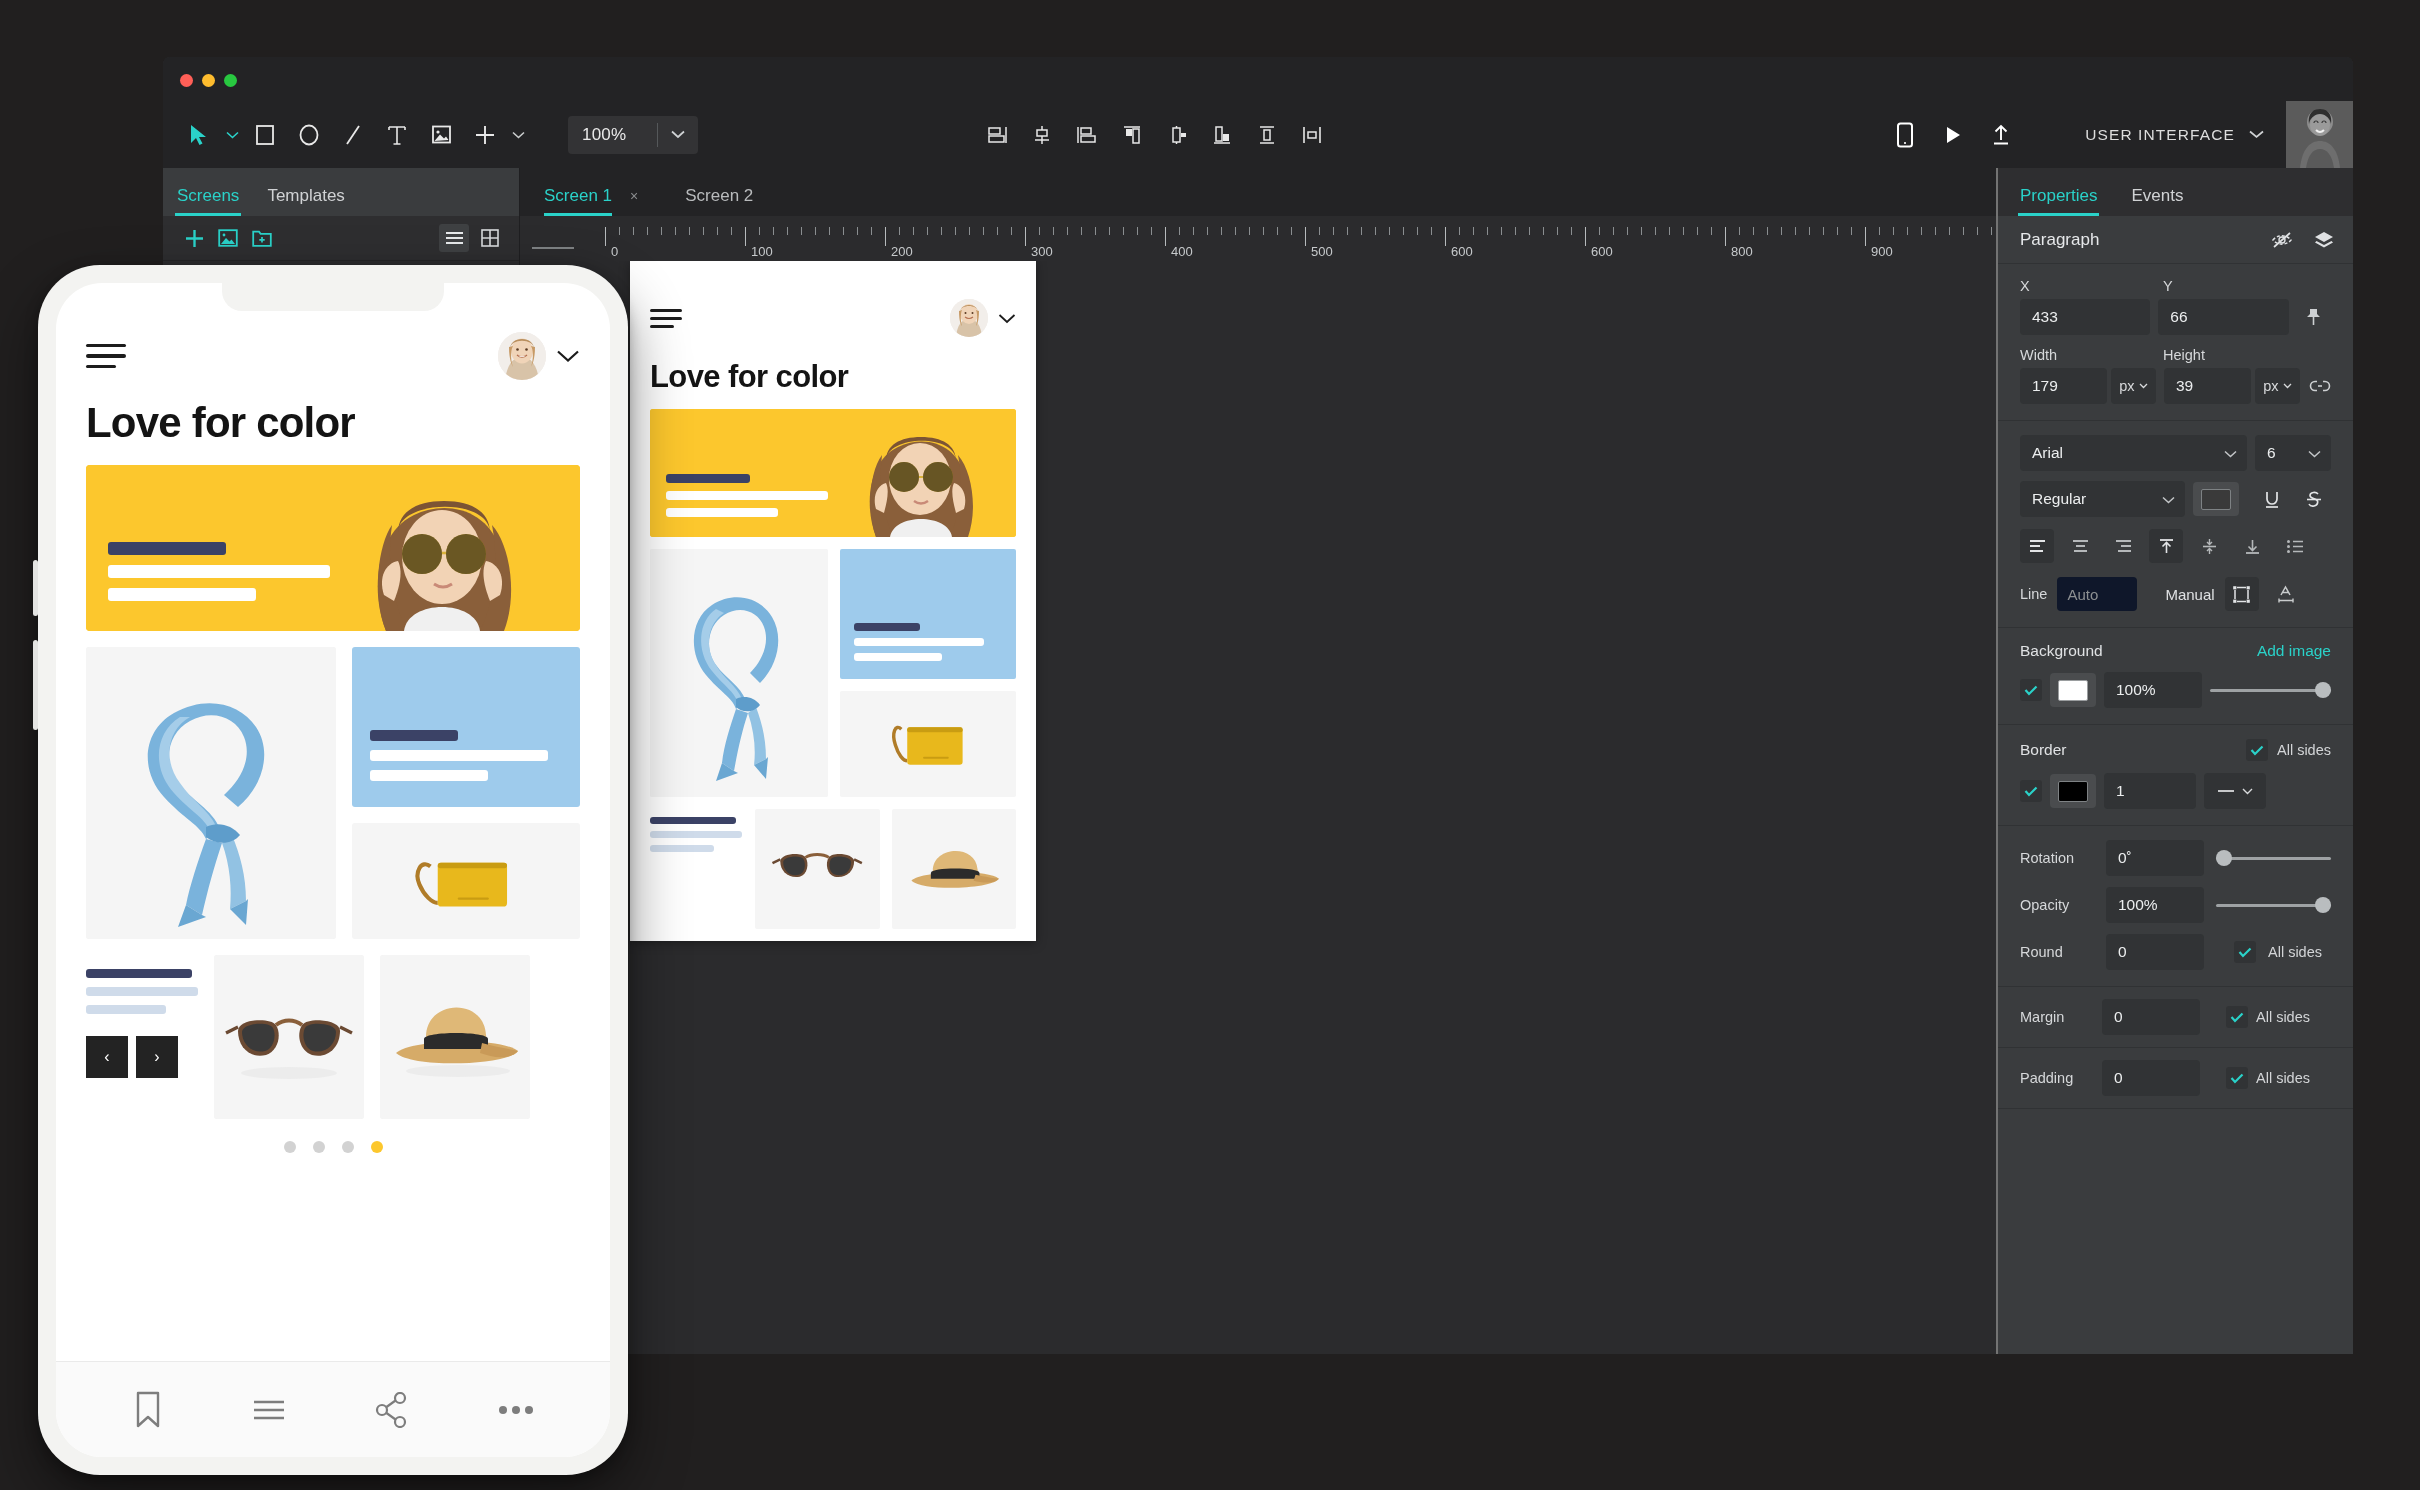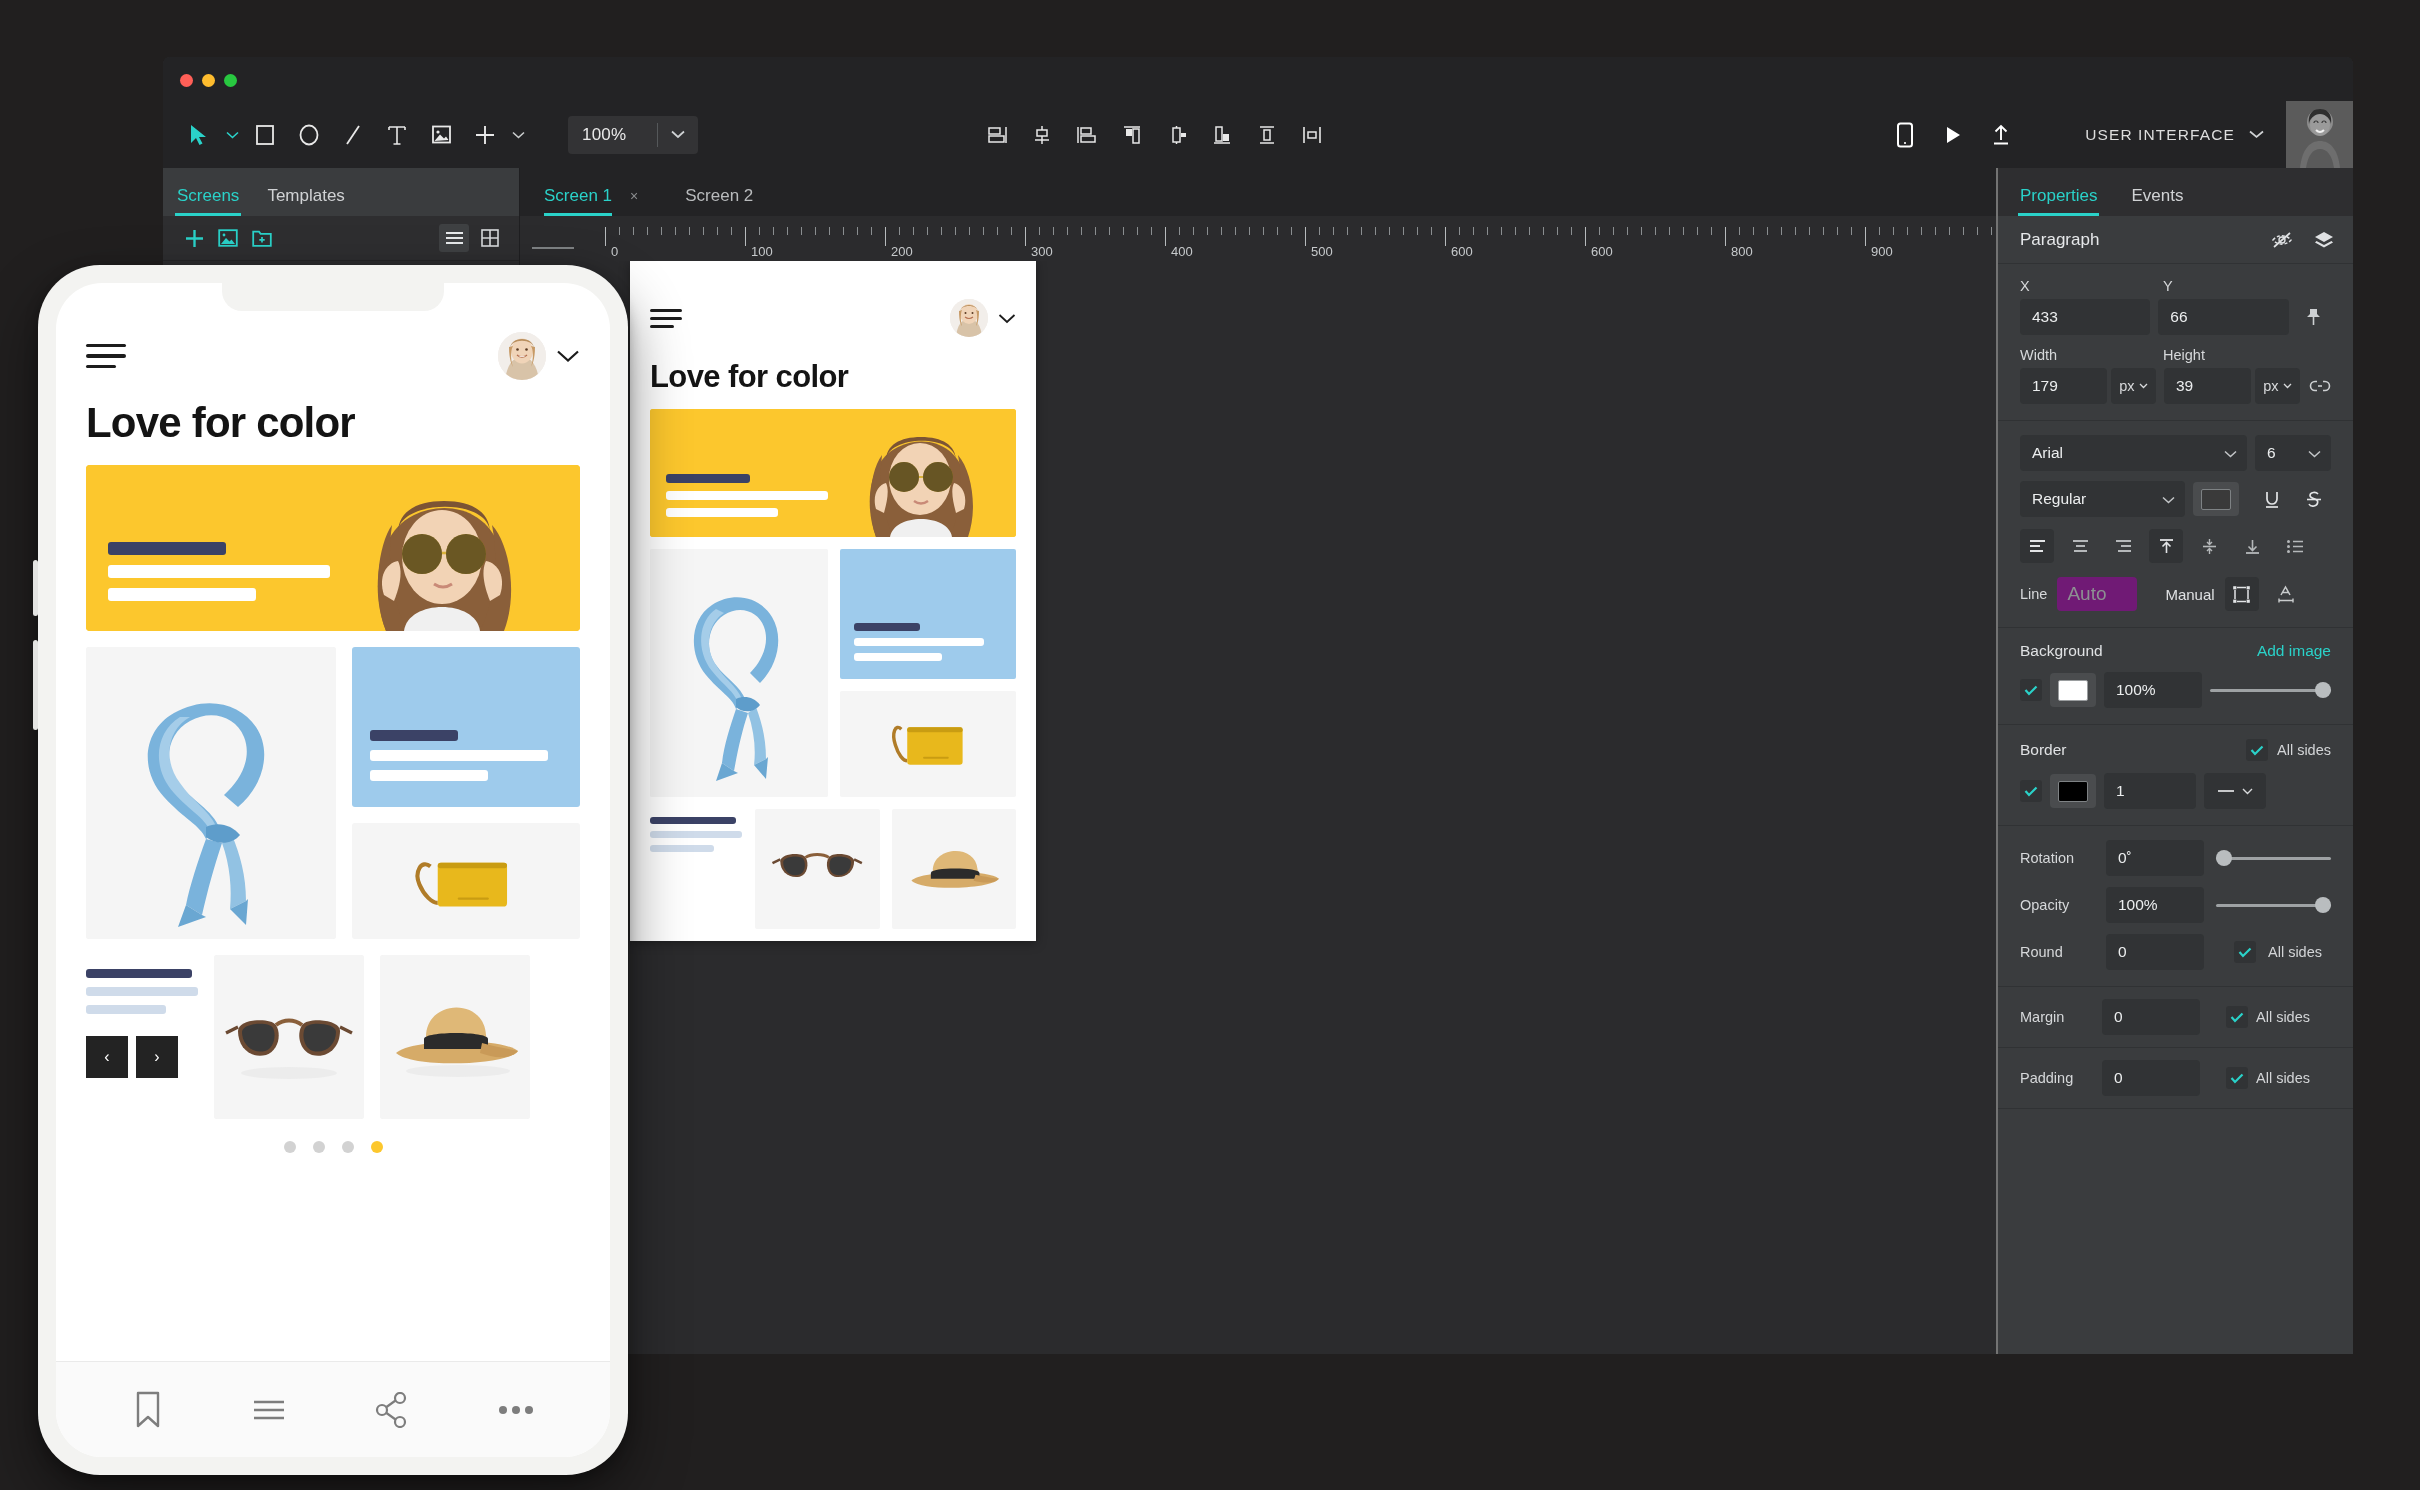--- a/index.html
+++ b/index.html
@@ -141,21 +141,21 @@
   .sel.weight { width: 166px; }
   .swatch-btn {
     width: 46px; height: 34px; background:#4a4c4e; border-radius:4px; display:flex; align-items:center;
     justify-content:center; cursor:pointer;
   }
   .swatch { width: 30px; height: 21px; border-radius:2px; border:1px solid #7e8284; }
   .tbtn { width: 34px; height: 34px; display:flex; align-items:center; justify-content:center; color:#e2e4e6; cursor:pointer; border-radius:4px;}
   .tbtn.active { background:#313335; }
   .align-row { display:flex; gap: 9px; margin-bottom: 14px; }
   .line-row { display:flex; align-items:center; gap: 10px; }
-  .auto-fld { width: 80px; height:34px; background:#701a75; border-radius:4px; display:flex; align-items:center; padding-left:10px; color:#8d9092; font-size:19px;}
+  .auto-fld { width: 80px; height:34px; background:#0f172a; border-radius:4px; display:flex; align-items:center; padding-left:10px; color:#8d9092; font-size:15px;}
   .manual-lbl { color:#dfe1e3; font-size:15px; }
   .link-teal { color:#2ad2c9; font-size: 15.5px; cursor:pointer; }
   .chk {
     width: 22px; height:22px; background:#313335; border-radius:3px; display:flex;align-items:center;justify-content:center;
     cursor:pointer; flex:none;
   }
   .chk svg { display:block; }
   .pct-fld { width: 98px; }
   .slider { flex:1; height: 20px; position:relative; display:flex; align-items:center; cursor:pointer;}
   .slider-track { height:3px; background:#9ea2a4; width:100%; border-radius:2px;}

